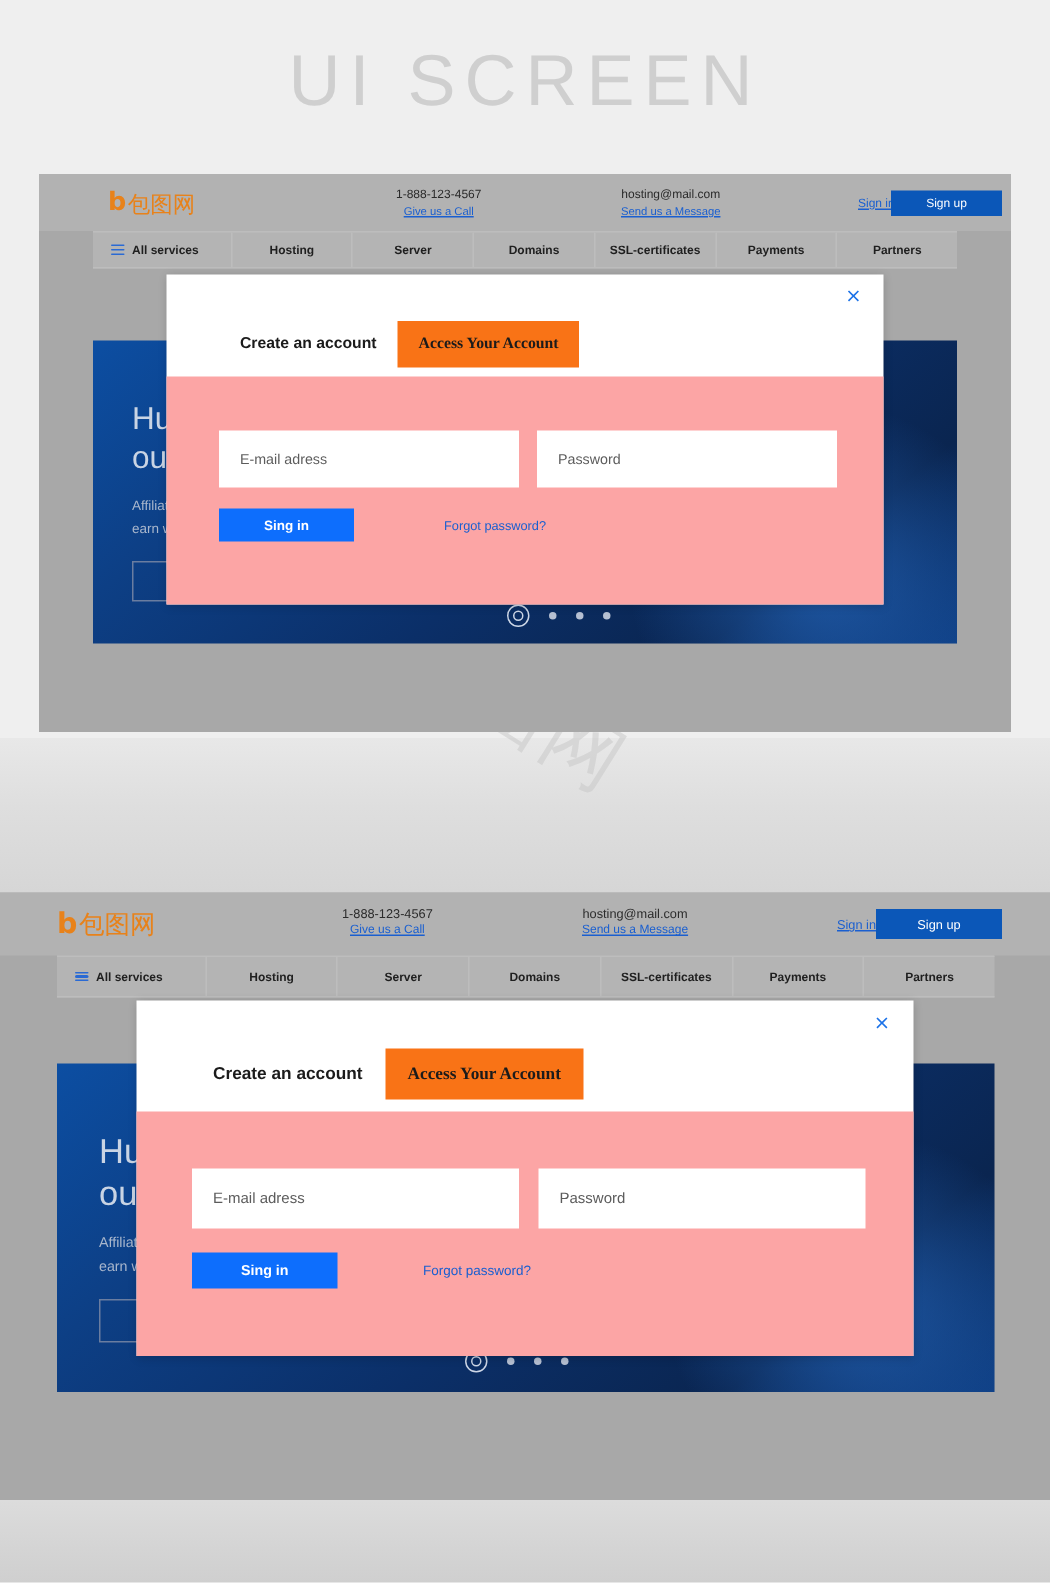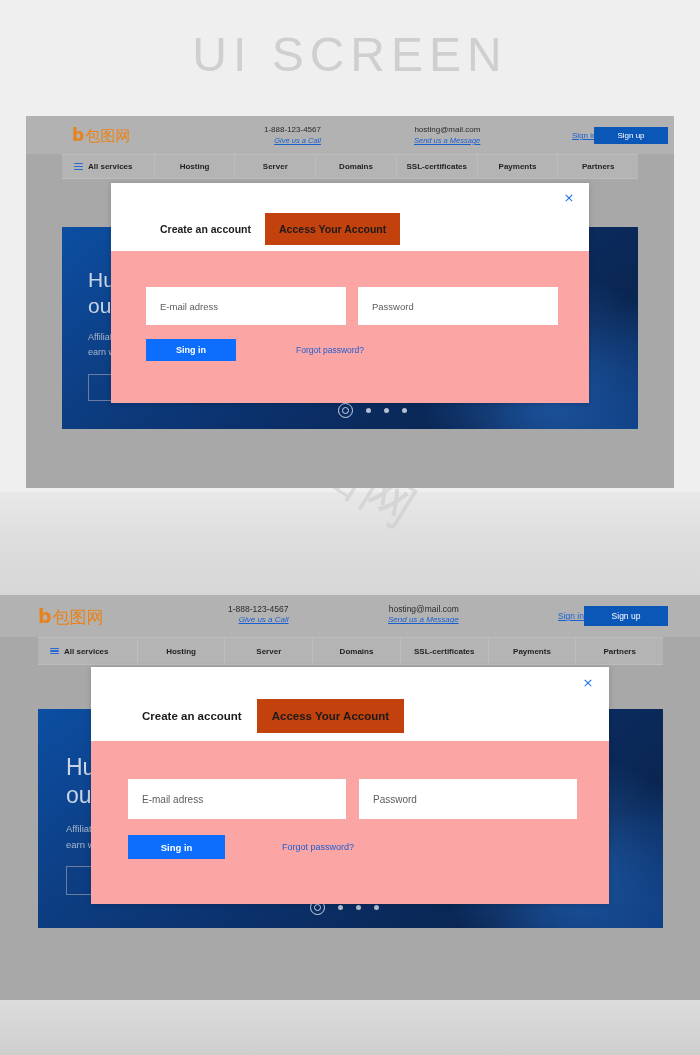--- a/index.html
+++ b/index.html
@@ -97,36 +97,35 @@
   .logo-cn {
     color: #e8821a;
     font-size: 15px;
     font-weight: 500;
     letter-spacing: 0px;
     line-height: 1;
   }
 
   .contact {
     position: absolute;
-    text-align: right;
+    text-align: center;
     line-height: 1.35;
   }
   .contact .c-main {
     font-size: 8px;
     color: #2b2b2b;
     display: block;
     white-space: nowrap;
   }
   .contact .c-link {
     font-size: 7.5px;
     color: #1a5fd0;
     text-decoration: underline;
     display: block;
     white-space: nowrap;
-    font-style: italic;
   }
 
   .signin-link {
     position: absolute;
     font-size: 8px;
     color: #1a5fd0;
     text-decoration: underline;
     white-space: nowrap;
     margin-left: 25px;
   }
@@ -263,21 +262,22 @@
   .tab {
     font-size: 10.5px;
     font-weight: 700;
     color: #1b1b1b;
     background: transparent;
     padding: 10px 14px;
     white-space: nowrap;
     text-align: center;
   }
   .tab-active {
-    background: #c2410c;
+    background: #f97316;
+    font-family: Liberation Serif, serif;
   }
   .modal-body {
     position: absolute;
     background: #fca5a5;
   }
   .field {
     position: absolute;
     background: #ffffff;
     display: flex;
     align-items: center;

